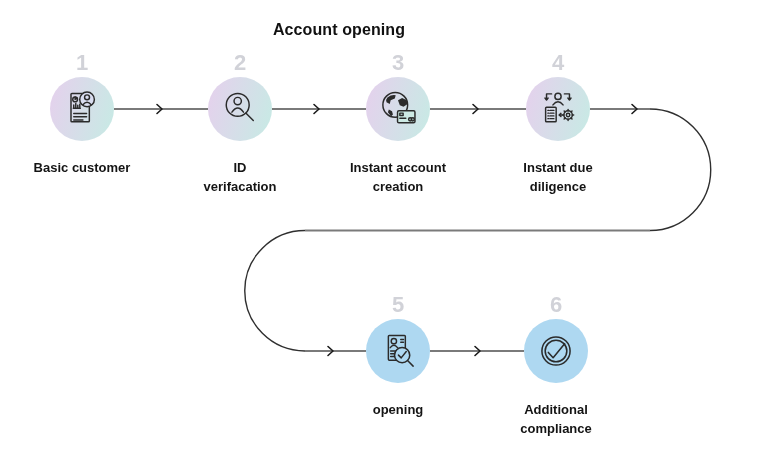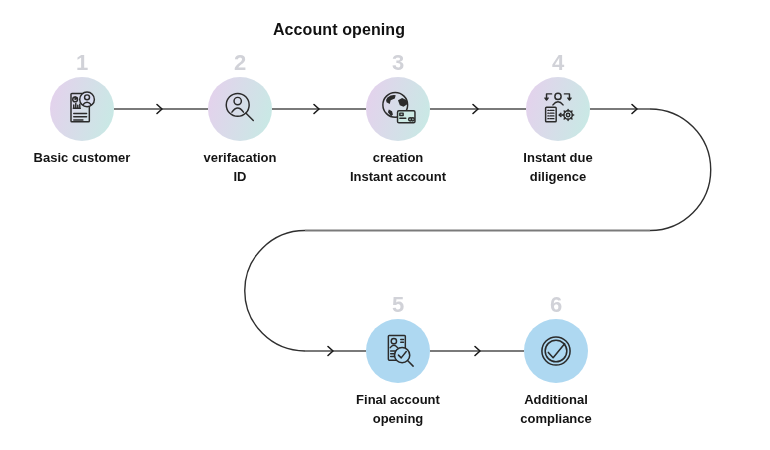--- a/index.html
+++ b/index.html
@@ -20,21 +20,21 @@
     height:24px;line-height:24px;font-size:22px;font-weight:700;
     color:var(--number,#d1d2d8);margin-bottom:2px;
   }
   .step-circle{
     width:64px;height:64px;border-radius:50%;margin:0 auto;
     display:flex;align-items:center;justify-content:center;
   }
   .step-circle.gradient{background:linear-gradient(105deg,var(--gradient-start,#e6d0ed),var(--gradient-end,#c6ebe4));}
   .step-circle.blue{background:var(--blue-circle,#aed8f1);}
   .step-label{
-    margin-top:7px;font-size:13px;line-height:19px;font-weight:700;
+    margin-top:17px;font-size:13px;line-height:19px;font-weight:700;
     color:var(--label,#141414);
   }
   .icon{display:block;}
   .ic{stroke:#2b2b2b;stroke-width:1.6;fill:none;stroke-linecap:round;stroke-linejoin:round;}
   .ic-fill{fill:#2b2b2b;stroke:none;}
 </style>
 </head>
 <body>
 
 <div id="canvas">
@@ -86,43 +86,43 @@
     <div class="step-number">2</div>
     <div class="step-circle gradient">
       <svg class="icon" width="44" height="44" viewBox="0 0 48 48">
         <circle class="ic" cx="21.5" cy="19.5" r="12.5" stroke-width="1.7"></circle>
         <circle class="ic" cx="21.5" cy="15.3" r="4" stroke-width="1.7"></circle>
         <path class="ic" d="M15.2,27.4 q6.3,-9 12.6,0" stroke-width="1.7"></path>
         <path class="ic" d="M30.6,28.6 L38.5,36.5" stroke-width="2.6"></path>
       </svg>
     </div>
     <div class="step-label">
+      <div>ID</div>
       <div>verifacation</div>
-      <div>ID</div>
     </div>
   </div>
 
   <div class="step" style="left:328px;top:51px">
     <div class="step-number">3</div>
     <div class="step-circle gradient">
       <svg class="icon" width="44" height="44" viewBox="0 0 48 48">
         <circle class="ic" cx="21" cy="19.5" r="13.5"></circle>
         <path class="ic-fill" d="M12.5,11.5 q4.5,-3.5 9,-2.5 l-1,3.5 -4.5,2 -1,4 -3.5,-2 q-1,-3 1,-5 z"></path>
         <path class="ic-fill" d="M24,14.5 l4.5,-2.5 5,2.5 1,4 -4.5,3 -4,-1.5 -2,-5.5 z"></path>
         <path class="ic-fill" d="M14,24.5 l3.5,2 1,3.5 -2,2 -3.5,-4.5 z"></path>
         <rect x="23.5" y="26" width="19" height="13" rx="1.5" fill="#cdeae4" stroke="#2b2b2b" stroke-width="1.6"></rect>
         <rect class="ic" x="26" y="28.5" width="3.6" height="2.6" stroke-width="1.2"></rect>
         <path class="ic" d="M26,34 H32.5" stroke-width="1.3"></path>
         <circle class="ic" cx="37.3" cy="35.3" r="1.7" stroke-width="1.2"></circle>
         <circle class="ic" cx="40.1" cy="35.3" r="1.7" stroke-width="1.2"></circle>
       </svg>
     </div>
     <div class="step-label">
+      <div>Instant account</div>
       <div>creation</div>
-      <div>Instant account</div>
     </div>
   </div>
 
   <div class="step" style="left:488px;top:51px">
     <div class="step-number">4</div>
     <div class="step-circle gradient">
       <svg class="icon" width="44" height="44" viewBox="0 0 48 48">
         <circle class="ic" cx="24" cy="10.3" r="3.4"></circle>
         <path class="ic" d="M18.5,19.5 q5.5,-7 11,0"></path>
         <path class="ic" d="M17,7.5 H11.5 V13.5"></path>
@@ -152,21 +152,20 @@
         <circle class="ic" cx="19.5" cy="13.3" r="2.9"></circle>
         <path class="ic" d="M15.5,20.3 q4,-5 8,0"></path>
         <path class="ic" d="M27,11.5 h3 M27,14.5 h3" stroke-width="1.3"></path>
         <path class="ic" d="M16,24 h6.5 M16,27 h6.5 M16,30 h4" stroke-width="1.3"></path>
         <circle cx="28.5" cy="28.5" r="8.3" fill="#aed8f1" stroke="#2b2b2b" stroke-width="1.7"></circle>
         <polyline class="ic" points="24.5,28.5 27.5,31.5 33,24.5" stroke-width="2"></polyline>
         <path class="ic" d="M34.7,34.7 L40.5,40.5" stroke-width="2.6"></path>
       </svg>
     </div>
     <div class="step-label">
-      <div>Final account</div>
       <div>opening</div>
     </div>
   </div>
 
   <div class="step" style="left:486px;top:293px">
     <div class="step-number">6</div>
     <div class="step-circle blue">
       <svg class="icon" width="46" height="46" viewBox="0 0 48 48">
         <circle class="ic" cx="24" cy="24" r="14.7"></circle>
         <circle class="ic" cx="24" cy="24" r="11.3"></circle>

